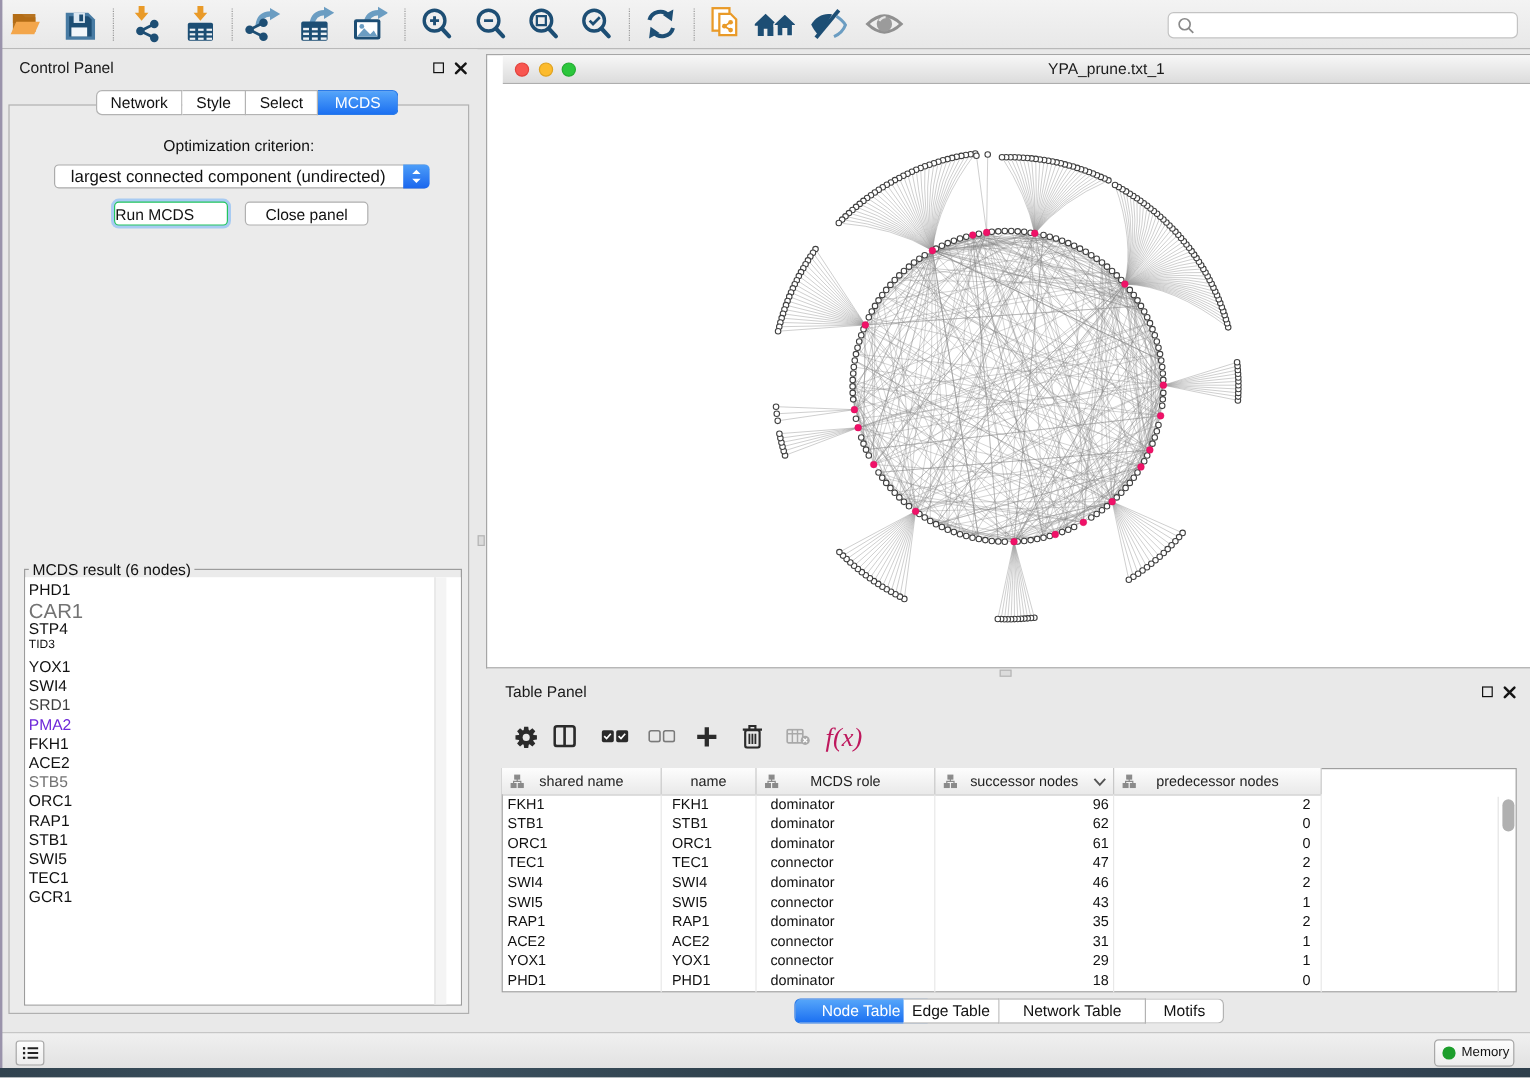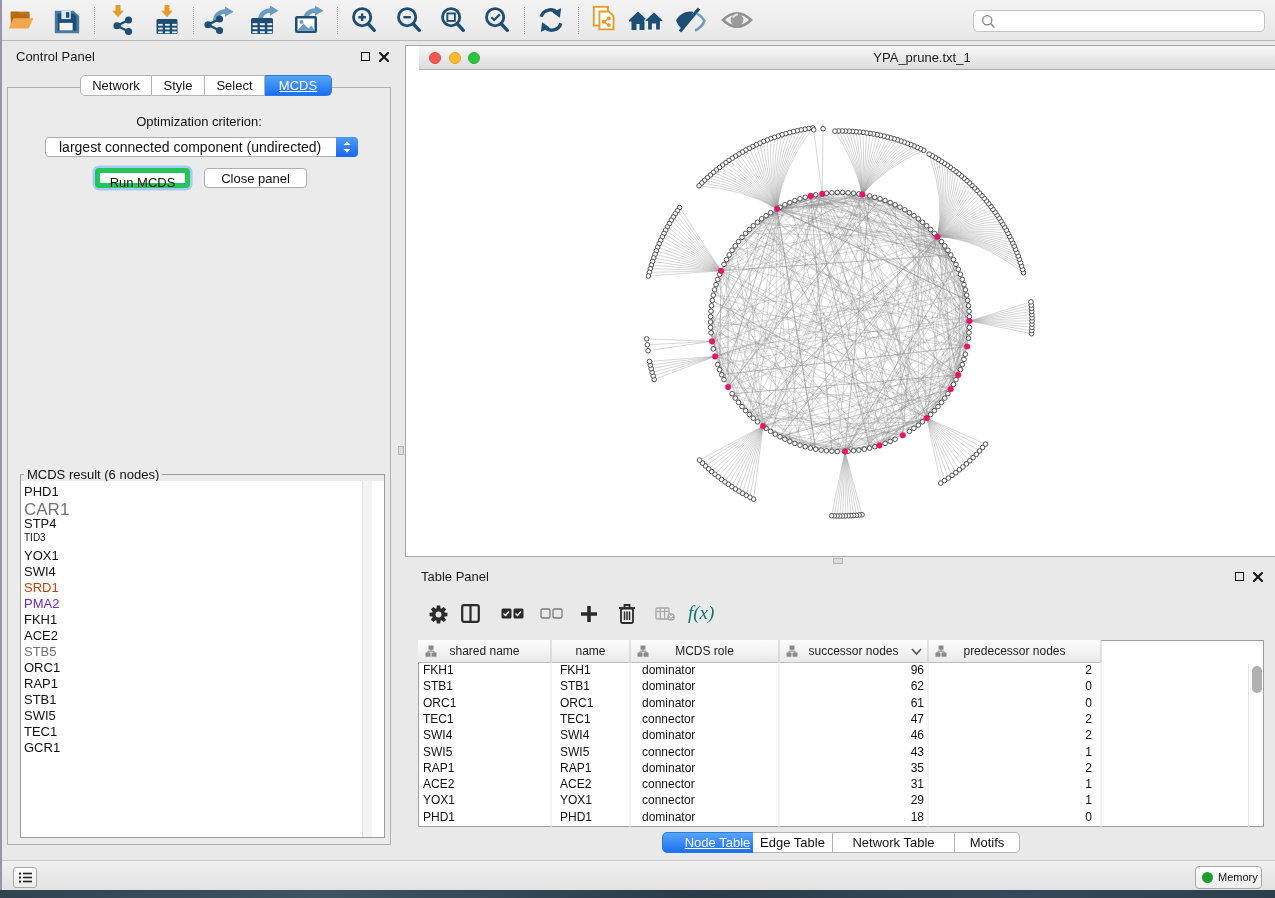--- a/index.html
+++ b/index.html
@@ -11,21 +11,21 @@
 #netwin { left:405px; top:45px; width:870px; height:512px; background:#fff; border:1px solid #a6a6a6; border-right:none; }
 #nettitle { position:absolute; left:13px; top:0; width:100%; height:24px; background:linear-gradient(#f7f7f7,#dcdcdc); border-bottom:1px solid #aeaeae; }
 .tl { position:absolute; top:6px; width:12px; height:12px; border-radius:50%; }
 #tablepanel { left:403px; top:565px; width:872px; height:295px; background:#e9e9e9; }
 #statusbar { left:0; top:860px; width:1275px; height:30px; background:linear-gradient(#f0f0f0,#e2e2e2); border-top:1px solid #c6c6c6; }
 #wall { left:0; top:890px; width:1275px; height:8px; background:linear-gradient(90deg,#31434f,#3e5463 25%,#2b3c47 55%,#37485a 80%,#2e3f4c); }
 #leftedge { left:0; top:0; width:2px; height:890px; background:#9a93ab; }
 .seg { position:absolute; height:21px; background:#fff; border:1px solid #b3b3b3; border-left:none; font-size:13px; color:#111; text-align:center; }
 .segfirst { border-left:1px solid #b3b3b3; border-radius:5px 0 0 5px; }
 .seglast { border-radius:0 5px 5px 0; }
-.segsel { background:linear-gradient(#55a5fa,#1c70f1); color:#fff; border-color:#2a7ae8;text-decoration:underline; }
+.segsel { background:linear-gradient(#55a5fa,#1c70f1); color:#fff; border-color:#2a7ae8; }
 </style></head><body>
 <div id="toolbar" class="abs">
 <svg class="abs" style="left:7px;top:6px" width="30" height="30" viewBox="0 0 32 32">
 <path fill="#b36d15" d="M4 6 h8 l3 3 h9 v5 h-20 z"></path>
 <path fill="#b36d15" d="M4 6 h20 v16 h-20 z" opacity="0.95"></path>
 <path fill="#f3a64b" d="M7 13 h21 l-5 11 h-21 z"></path>
 </svg>
 <svg class="abs" style="left:52px;top:6px" width="30" height="30" viewBox="0 0 32 32">
 <path fill="#487ba3" d="M3 5 h20 l6 6 v18 h-26 z"></path>
 <path fill="#1d4e74" d="M6 8 h17 l3 3 v15 h-20 z"></path>
@@ -176,33 +176,33 @@
 <div class="seg seglast segsel" style="left:265px;top:34px;width:67px;line-height:19px">MCDS</div>
 <div class="abs" style="left:45px;top:96px;width:312px;height:20px;background:#fff;border:1px solid #ababab;border-radius:4px">
 <div class="abs" style="left:13px;top:0;width:290px;height:18px;font-size:14px;color:#111;line-height:19px;white-space:nowrap">largest connected component (undirected)</div>
 <div class="abs" style="left:290px;top:-1px;width:22px;height:20px;background:linear-gradient(#4d9ef8,#1a66ee);border-radius:0 4px 4px 0">
 <svg width="22" height="20" viewBox="0 0 22 20">
           <path d="M7.5 8 L11 4.5 L14.5 8 z M7.5 12 L11 15.5 L14.5 12 z" fill="#fff"></path>
         </svg>
 </div>
     </div>
 <div class="abs" style="left:0;top:73px;width:398px;text-align:center;font-size:13px;color:#111">Optimization criterion:</div>
-<div class="abs" style="left:95px;top:127px;width:95px;height:20px;background:#fff;border:5px solid #22c55e;border-radius:4px;box-shadow:0 0 0 2.5px #a8cbf2;font-size:13px;color:#111;text-align:center;line-height:19px">Run MCDS</div>
+<div class="abs" style="left:95px;top:127px;width:95px;height:20px;background:#fff;border:1px solid #22c55e;border-radius:4px;box-shadow:0 0 0 2.5px #a8cbf2;font-size:13px;color:#111;line-height:19px">Run MCDS</div>
 <div class="abs" style="left:204px;top:127px;width:103px;height:20px;background:#fff;border:1px solid #b0b0b0;border-radius:4px;font-size:13px;color:#111;text-align:center;line-height:19px">Close panel</div>
 <div class="abs" style="left:20px;top:433px;width:365px;height:364px;border:1px solid #9c9c9c"></div>
 <div class="abs" style="left:24px;top:426px;background:#ebebeb;padding:0 3px;font-size:13px;color:#111">MCDS result (6 nodes)</div>
 <div class="abs" style="left:21px;top:440px;width:363px;height:356px;background:#fff"></div>
 <div class="abs" style="left:362px;top:440px;width:10px;height:356px;background:#f4f4f4;border-left:1px solid #e2e2e2"></div>
 <div class="abs" style="left:24px;top:443px;font-size:13px;color:#111">PHD1</div>
 <div class="abs" style="left:24px;top:459px;font-size:17px;color:#737373">CAR1</div>
 <div class="abs" style="left:24px;top:475px;font-size:13px;color:#111">STP4</div>
 <div class="abs" style="left:24px;top:491px;font-size:10px;color:#111">TID3</div>
 <div class="abs" style="left:24px;top:507px;font-size:13px;color:#111">YOX1</div>
 <div class="abs" style="left:24px;top:523px;font-size:13px;color:#111">SWI4</div>
-<div class="abs" style="left:24px;top:539px;font-size:13px;color:#c2410c">SRD1</div>
+<div class="abs" style="left:24px;top:539px;font-size:13px;color:#404040">SRD1</div>
 <div class="abs" style="left:24px;top:555px;font-size:13px;color:#6d28d9">PMA2</div>
 <div class="abs" style="left:24px;top:571px;font-size:13px;color:#111">FKH1</div>
 <div class="abs" style="left:24px;top:587px;font-size:13px;color:#111">ACE2</div>
 <div class="abs" style="left:24px;top:603px;font-size:13px;color:#737373">STB5</div>
 <div class="abs" style="left:24px;top:619px;font-size:13px;color:#111">ORC1</div>
 <div class="abs" style="left:24px;top:635px;font-size:13px;color:#111">RAP1</div>
 <div class="abs" style="left:24px;top:651px;font-size:13px;color:#111">STB1</div>
 <div class="abs" style="left:24px;top:667px;font-size:13px;color:#111">SWI5</div>
 <div class="abs" style="left:24px;top:683px;font-size:13px;color:#111">TEC1</div>
 <div class="abs" style="left:24px;top:699px;font-size:13px;color:#111">GCR1</div>
@@ -1238,21 +1238,21 @@
       </g>
     </svg>
 <svg class="abs" style="left:252px;top:42px" width="20" height="14" viewBox="0 0 20 14">
       <rect x="1" y="1" width="13" height="11" rx="1" fill="none" stroke="#a9a9a9" stroke-width="1.4"></rect>
 <line x1="1" y1="4.5" x2="14" y2="4.5" stroke="#a9a9a9" stroke-width="1.2"></line>
       <line x1="5.3" y1="1" x2="5.3" y2="12" stroke="#a9a9a9" stroke-width="1.2"></line>
       <line x1="9.6" y1="1" x2="9.6" y2="12" stroke="#a9a9a9" stroke-width="1.2"></line>
 <circle cx="16" cy="10" r="3.8" fill="#a9a9a9"></circle>
       <path d="M14.4 8.4 l3.2 3.2 M17.6 8.4 l-3.2 3.2" stroke="#fff" stroke-width="1.1"></path>
     </svg>
-<div class="abs" style="left:285px;top:37px;font-family:'Liberation Serif',serif;font-style:italic;font-size:19px;color:#0f766e">f(x)</div>
+<div class="abs" style="left:285px;top:37px;font-family:'Liberation Serif',serif;font-style:italic;font-size:22px;color:#be185d">f(x)</div>
 <div class="abs" style="left:15px;top:75px;width:846px;height:187px;background:#fff;border:1px solid #9f9f9f"></div>
 </div>
 <svg class="abs" style="left:418px;top:640px" width="846" height="187" viewBox="0 0 846 187">
     <rect x="0" y="0" width="683" height="22" fill="url(#hdr)"></rect>
     <defs>
       <linearGradient id="hdr" x1="0" y1="0" x2="0" y2="1">
         <stop offset="0" stop-color="#fdfdfd"></stop>
         <stop offset="1" stop-color="#e9e9e9"></stop>
       </linearGradient>
     </defs>

